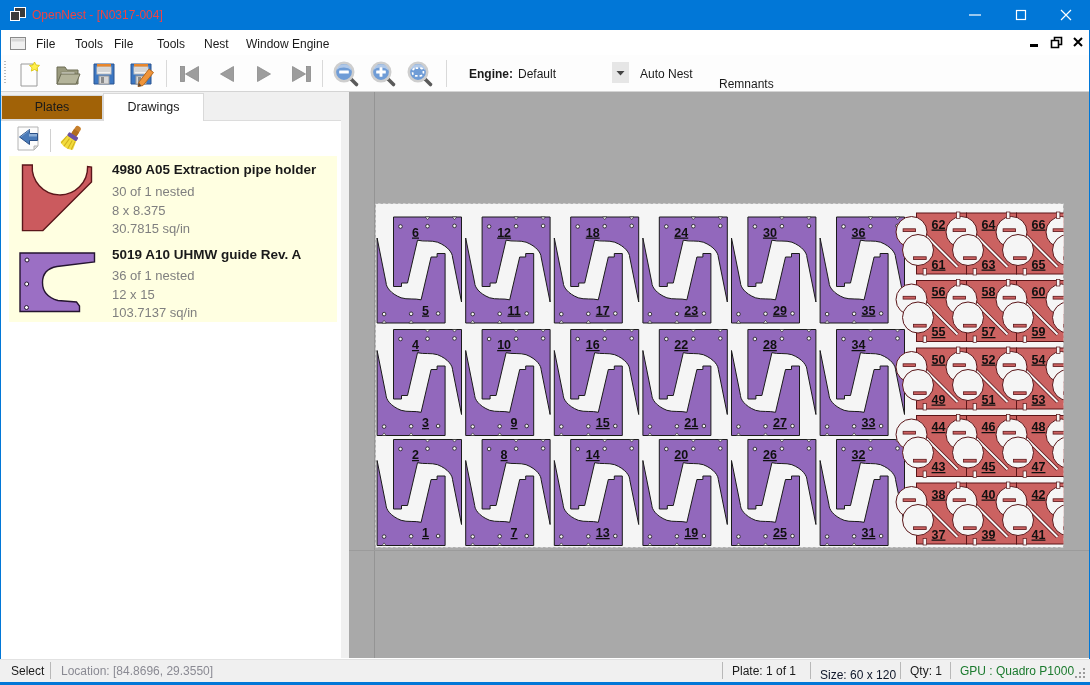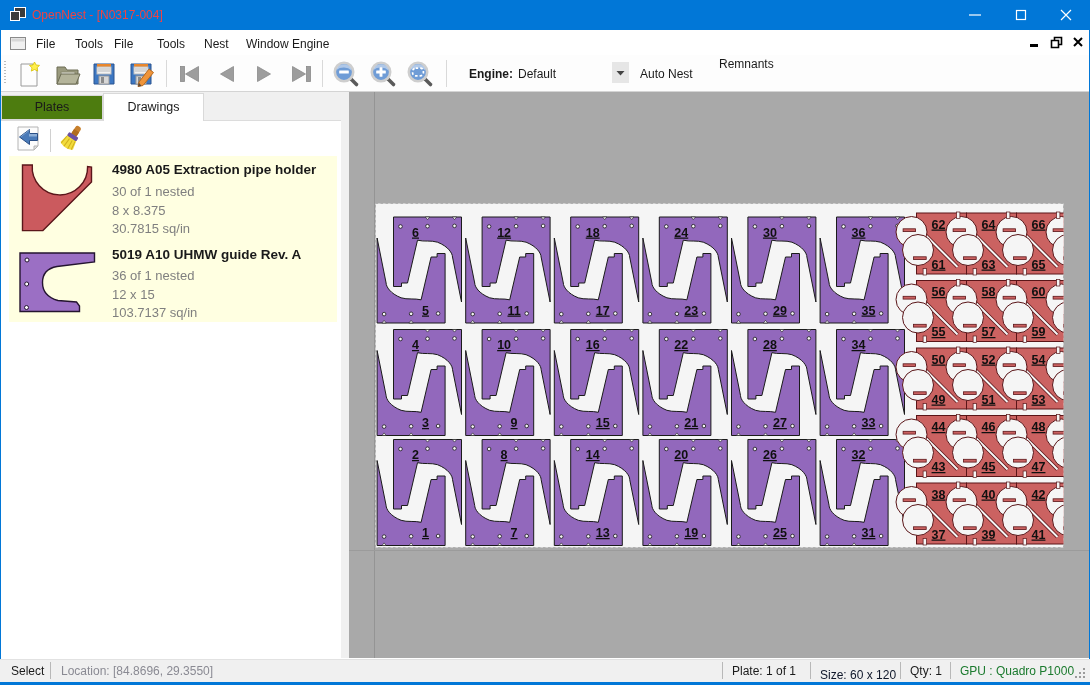--- a/index.html
+++ b/index.html
@@ -111,21 +111,21 @@
 <div style="position:absolute;left:322px;top:60px;width:1px;height:27px;background:#d9d9d9"></div>
 <div style="position:absolute;left:446px;top:60px;width:1px;height:27px;background:#d9d9d9"></div>
 <span style="position:absolute;left:469px;top:67px;font-weight:bold">Engine:</span>
 <span style="position:absolute;left:518px;top:67px">Default</span>
 <div style="position:absolute;left:612px;top:62px;width:17px;height:21px;background:#e6e6e6;text-align:center">
   <svg width="9" height="6" style="margin-top:8px">
       <path d="M0.5,1 L8.5,1 L4.5,5.5 Z" fill="#444"></path>
     </svg>
 </div>
 <span style="position:absolute;left:640px;top:67px">Auto Nest</span>
-<span style="position:absolute;left:719px;top:57px">Remnants</span>
+<span style="position:absolute;left:719px;top:77px">Remnants</span>
 <div style="position:absolute;left:349px;top:92px;width:741px;height:566px;background:#a9a9a9"></div>
 <div style="position:absolute;left:374px;top:92px;width:1px;height:566px;background:#949494"></div>
 <div style="position:absolute;left:346px;top:550px;width:744px;height:1px;background:#9b9b9b"></div>
 <svg width="745" height="566" viewBox="345 92 745 566" style="position:absolute;left:345px;top:92px">
     <defs>
       <g id="pp">
         <path d="M0,0 H68 V85 L59,40 C59,36.5 55,29.5 44,25.2 C38,23.2 30,24.8 24,23.2 L14,66 H8 V69.5 H0 Z" fill="#9268bc" stroke="#1b1b1b" stroke-width="1"></path>
         <circle cx="7.0" cy="9.5" r="1.8" fill="#f5f5f5" stroke="#1b1b1b" stroke-width="0.8"></circle>
         <circle cx="34.0" cy="9.2" r="1.8" fill="#f5f5f5" stroke="#1b1b1b" stroke-width="0.8"></circle>
         <circle cx="61.0" cy="8.9" r="1.8" fill="#f5f5f5" stroke="#1b1b1b" stroke-width="0.8"></circle>
@@ -429,21 +429,21 @@
       <text x="938.5" y="538.5" text-anchor="middle" style="font-family:&quot;Liberation Sans&quot;,sans-serif;font-weight:bold;font-size:12.5px;" fill="#101010" text-decoration="underline">37</text>
       <text x="988.5" y="498.5" text-anchor="middle" style="font-family:&quot;Liberation Sans&quot;,sans-serif;font-weight:bold;font-size:12.5px;" fill="#101010" text-decoration="underline">40</text>
       <text x="988.5" y="538.5" text-anchor="middle" style="font-family:&quot;Liberation Sans&quot;,sans-serif;font-weight:bold;font-size:12.5px;" fill="#101010" text-decoration="underline">39</text>
       <text x="1038.5" y="498.5" text-anchor="middle" style="font-family:&quot;Liberation Sans&quot;,sans-serif;font-weight:bold;font-size:12.5px;" fill="#101010" text-decoration="underline">42</text>
       <text x="1038.5" y="538.5" text-anchor="middle" style="font-family:&quot;Liberation Sans&quot;,sans-serif;font-weight:bold;font-size:12.5px;" fill="#101010" text-decoration="underline">41</text>
     </g>
   </svg>
 
 <div style="position:absolute;left:1px;top:92px;width:348px;height:566px;background:#f0f0f0"></div>
 <div style="position:absolute;left:1px;top:120px;width:340px;height:538px;background:#fff;border-top:1px solid #dcdcdc"></div>
-<div style="position:absolute;left:1px;top:95px;width:102px;height:25px;background:#4d7c0f;border:1px solid #d9d9d9;text-align:center;line-height:23px;font-size:12.5px">Plates</div>
+<div style="position:absolute;left:1px;top:95px;width:102px;height:25px;background:#a16207;border:1px solid #d9d9d9;text-align:center;line-height:23px;font-size:12.5px">Plates</div>
 <div style="position:absolute;left:103px;top:93px;width:101px;height:28px;background:#fff;border:1px solid #d9d9d9;border-bottom:none;text-align:center;line-height:26px;font-size:12.5px">Drawings</div>
 <svg width="28" height="28" style="position:absolute;left:16px;top:126px">
     <path d="M2,1 H22 V20 L18,24 H2 Z" fill="#fcfcfc" stroke="#b4b4b4"></path>
     <path d="M22,20 H18 V24 Z" fill="#e0e0e0" stroke="#b4b4b4"></path>
     <path d="M21.5,7.5 V14.5 H13.5 V18.5 L3.5,11 L13.5,3.5 V7.5 Z" fill="#4a7ab8" stroke="#2a4f86" stroke-width="1"></path>
     <path d="M21,8 V10.5 H13 V8.5 L13.5,4.5 L5,11 L4.5,10.5 L13.5,3.8 V8 Z" fill="#9dbbdd" opacity="0.8"></path>
   </svg>
 <div style="position:absolute;left:50px;top:129px;width:1px;height:23px;background:#d0d0d0"></div>
 <svg width="34" height="32" style="position:absolute;left:54px;top:123px">
     <g transform="rotate(33 17 16)">

